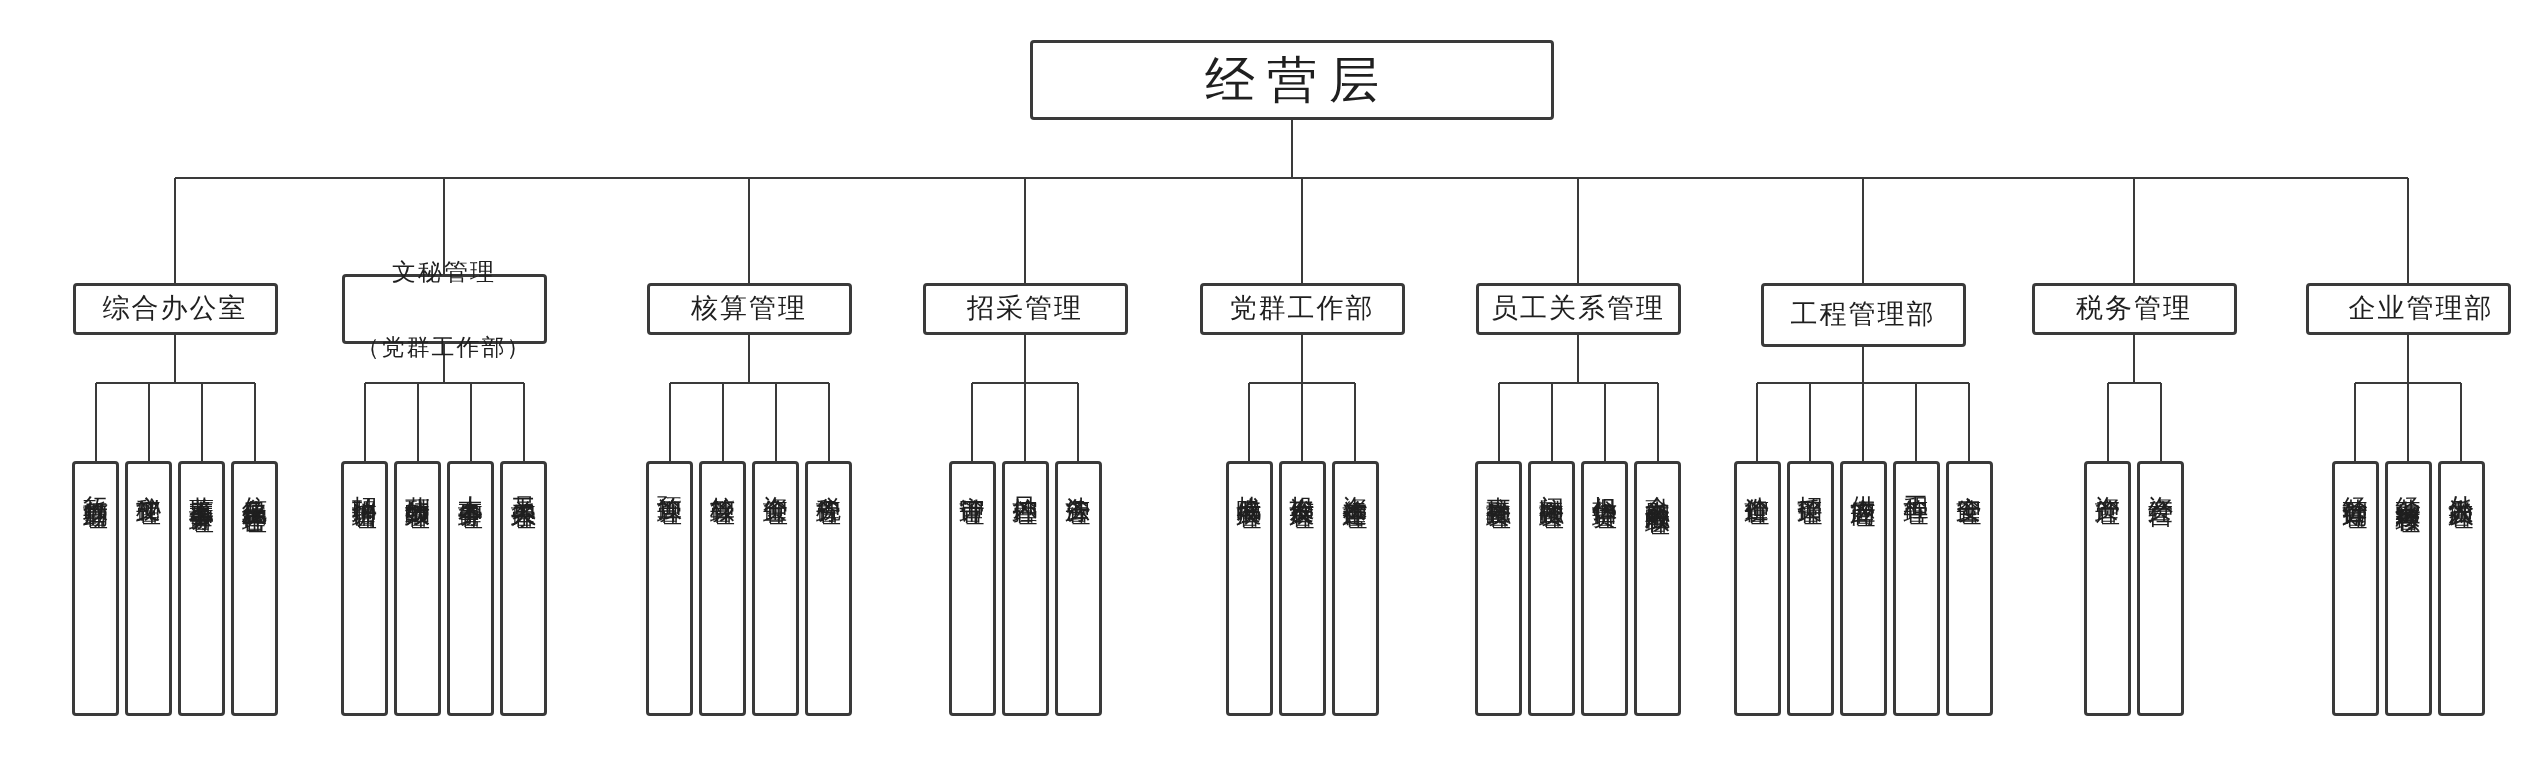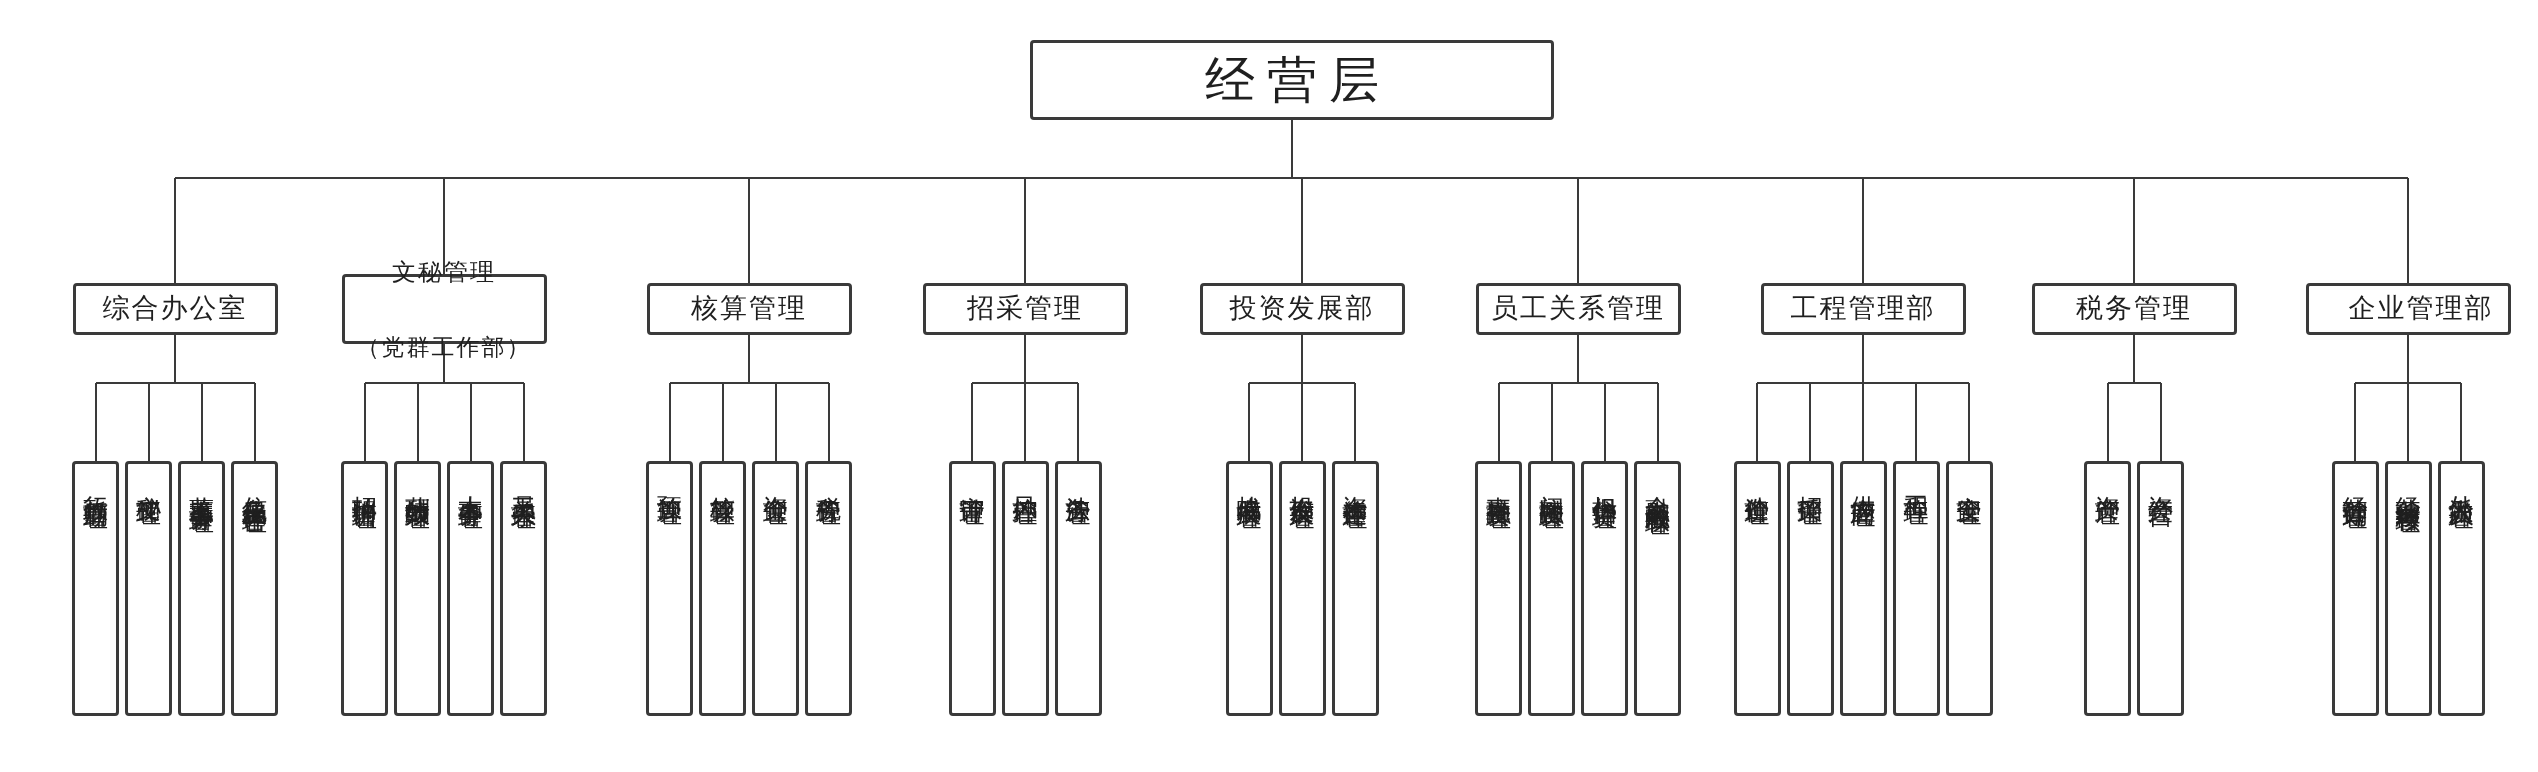--- a/index.html
+++ b/index.html
@@ -158,21 +158,21 @@
       <div class="line" style="left: 1024px; top: 383px; width: 2px; height: 80px;"></div>
       <div class="box leaf" style="left: 1001.5px; top: 461px; width: 47px; height: 255px;">
         <span class="vtext">风控管理</span>
       </div>
       <div class="line" style="left: 1077px; top: 383px; width: 2px; height: 80px;"></div>
       <div class="box leaf" style="left: 1054.5px; top: 461px; width: 47px; height: 255px;">
         <span class="vtext">法务管理</span>
       </div>
       <div class="line" style="left: 1301px; top: 178px; width: 2px; height: 107px;"></div>
       <div class="box dept" style="left: 1199.5px; top: 283px; width: 205px; height: 52px;">
-        <span>投资发展部</span>
+        <span>党群工作部</span>
       </div>
       <div class="line" style="left: 1301px; top: 335px; width: 2px; height: 49px;"></div>
       <div class="line" style="left: 1249px; top: 382px; width: 106px; height: 2px;"></div>
       <div class="line" style="left: 1248px; top: 383px; width: 2px; height: 80px;"></div>
       <div class="box leaf" style="left: 1225.5px; top: 461px; width: 47px; height: 255px;">
         <span class="vtext">战略发展管理</span>
       </div>
       <div class="line" style="left: 1301px; top: 383px; width: 2px; height: 80px;"></div>
       <div class="box leaf" style="left: 1278.5px; top: 461px; width: 47px; height: 255px;">
         <span class="vtext">投资发展管理</span>
@@ -197,21 +197,21 @@
       </div>
       <div class="line" style="left: 1603.5px; top: 383px; width: 2px; height: 80px;"></div>
       <div class="box leaf" style="left: 1581px; top: 461px; width: 47px; height: 255px;">
         <span class="vtext">担保信贷管理</span>
       </div>
       <div class="line" style="left: 1656.5px; top: 383px; width: 2px; height: 80px;"></div>
       <div class="box leaf" style="left: 1634px; top: 461px; width: 47px; height: 255px;">
         <span class="vtext">金融类金融股权管理</span>
       </div>
       <div class="line" style="left: 1862px; top: 178px; width: 2px; height: 107px;"></div>
-      <div class="box dept" style="left: 1760.5px; top: 283px; width: 205px; height: 52px;">
+      <div class="box dept" style="left: 1760.5px; top: 283px; width: 205px; height: 64px;">
         <span>工程管理部</span>
       </div>
       <div class="line" style="left: 1862px; top: 335px; width: 2px; height: 49px;"></div>
       <div class="line" style="left: 1757px; top: 382px; width: 212px; height: 2px;"></div>
       <div class="line" style="left: 1756px; top: 383px; width: 2px; height: 80px;"></div>
       <div class="box leaf" style="left: 1733.5px; top: 461px; width: 47px; height: 255px;">
         <span class="vtext">造价管理</span>
       </div>
       <div class="line" style="left: 1809px; top: 383px; width: 2px; height: 80px;"></div>
       <div class="box leaf" style="left: 1786.5px; top: 461px; width: 47px; height: 255px;">

